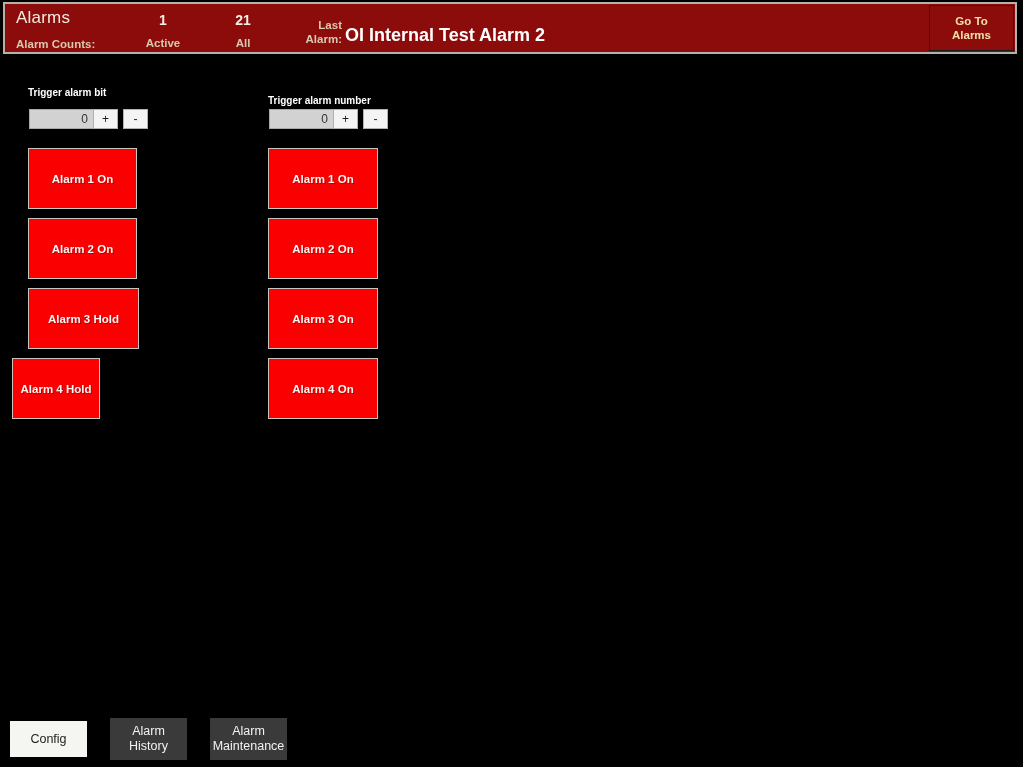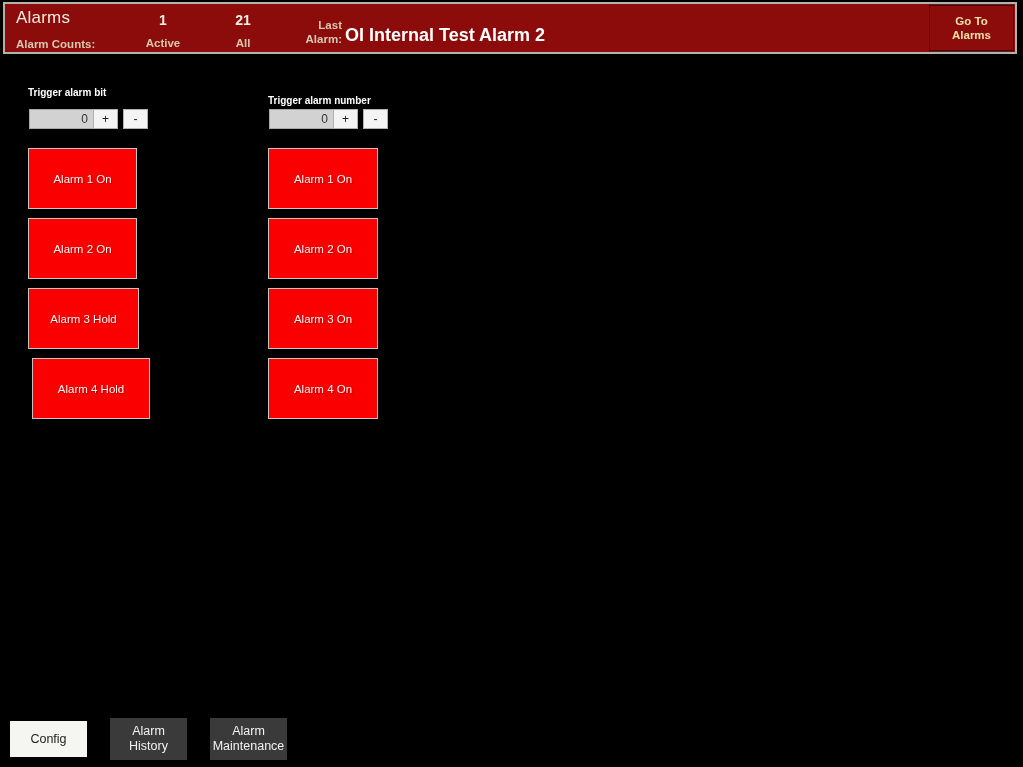--- a/index.html
+++ b/index.html
@@ -170,21 +170,21 @@
     background: #fa0000;
     border: 1px solid #c8c4c0;
     box-sizing: border-box;
     display: flex;
     align-items: center;
     justify-content: center;
     cursor: pointer;
   }
   .alarm-btn span {
     font-size: 11.5px;
-    font-weight: normal;
+    font-weight: bold;
     color: #f5f5f5;
     text-align: center;
     text-shadow: 1px 1px 0 rgba(120,0,0,0.45);
   }
 
   
   .navbtn {
     position: absolute;
     box-sizing: border-box;
     display: flex;
@@ -252,21 +252,21 @@
 
   <div class="alarm-btn" style="left:28px; top:148px; width:109px; height:61px;">
     <span>Alarm 1 On</span>
   </div>
   <div class="alarm-btn" style="left:28px; top:218px; width:109px; height:61px;">
     <span>Alarm 2 On</span>
   </div>
   <div class="alarm-btn" style="left:28px; top:288px; width:111px; height:61px;">
     <span>Alarm 3 Hold</span>
   </div>
-  <div class="alarm-btn" style="left:32px; top:358px; width:118px; height:61px;">
+  <div class="alarm-btn" style="left:12px; top:358px; width:88px; height:61px;">
     <span>Alarm 4 Hold</span>
   </div>
 
   <div class="section-heading" style="left:268px; top:95px;">Trigger alarm number</div>
 
   <div class="spinner" style="left:269px; top:109px;">
     <div class="sp-field">0</div>
     <div class="sp-plus">+</div>
     <div class="sp-minus">-</div>
   </div>

